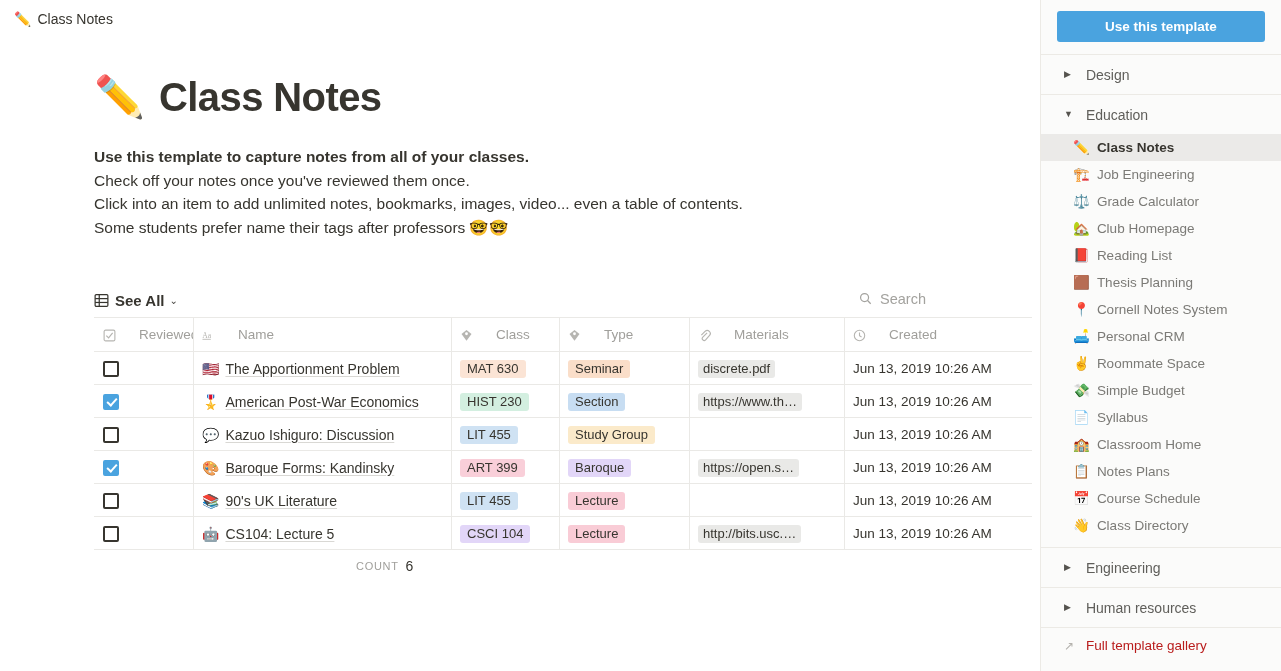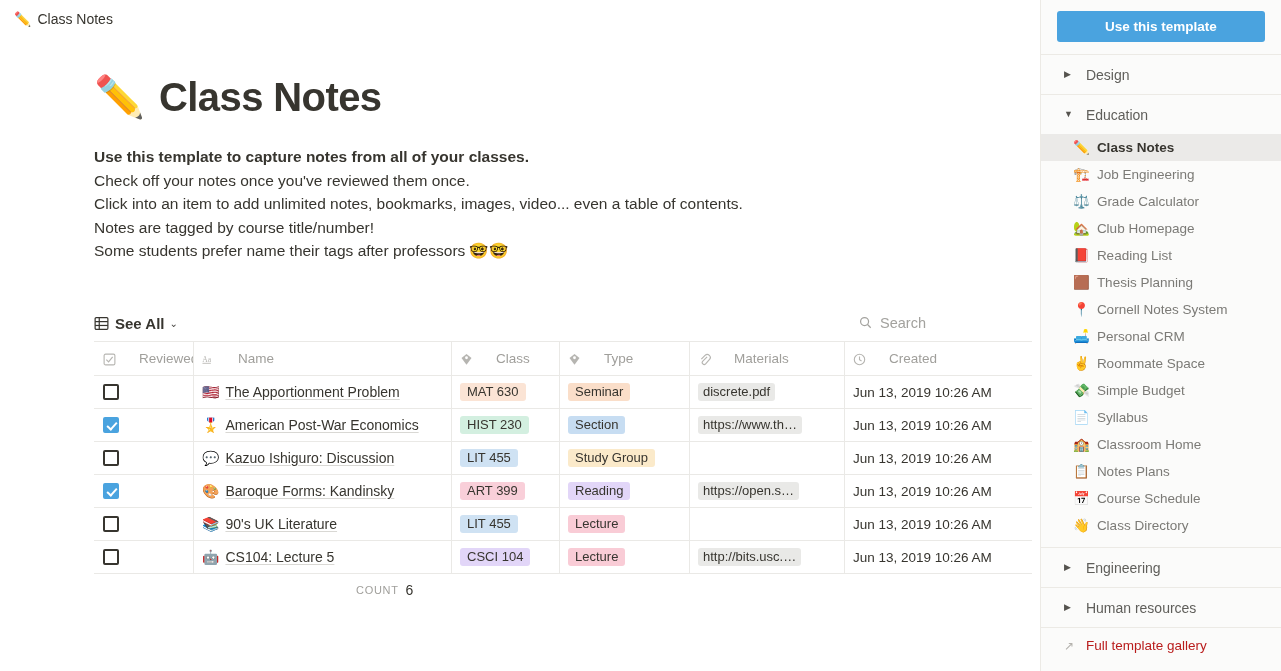--- a/index.html
+++ b/index.html
@@ -207,21 +207,20 @@
 
       <div class="title-row">
         <span class="title-emoji">✏️</span>
         <span class="title-text">Class Notes</span>
       </div>
 
       <div class="desc">
         <p class="bold">Use this template to capture notes from all of your classes.</p>
         <p>Check off your notes once you've reviewed them once.</p>
         <p>Click into an item to add unlimited notes, bookmarks, images, video... even a table of contents.</p>
-        <p>Notes are tagged by course title/number!</p>
         <p>Some students prefer name their tags after professors 🤓🤓</p>
         <div class="spacer"></div>
       </div>
 
       <div class="viewbar">
         <div class="viewtab">
           <span>
             <svg class="grid-icon" viewBox="0 0 16 16" fill="none" stroke="#37352f" stroke-width="1.3">
               <rect x="1.2" y="1.8" width="13.6" height="12.4" rx="1.2"></rect>
               <line x1="1.2" y1="6" x2="14.8" y2="6"></line>
@@ -396,21 +395,21 @@
               <div class="tcell c-name">
                 <span class="namecell">
                   <span class="name-emoji">🎨</span>
                   <span class="name-text">Baroque Forms: Kandinsky</span>
                 </span>
               </div>
               <div class="tcell c-class">
                 <span class="chip" style="background: rgb(249, 207, 217);">ART 399</span>
               </div>
               <div class="tcell c-type">
-                <span class="chip" style="background: rgb(226, 214, 248);">Reading</span>
+                <span class="chip" style="background: rgb(226, 214, 248);">Baroque</span>
               </div>
               <div class="tcell c-materials">
                 <span class="mat">https://open.s…</span>
               </div>
               <div class="tcell c-created last">
                 <span class="created-text">Jun 13, 2019 10:26 AM</span>
               </div>
             </div>
             <div class="trow">
               <div class="tcell c-reviewed">

